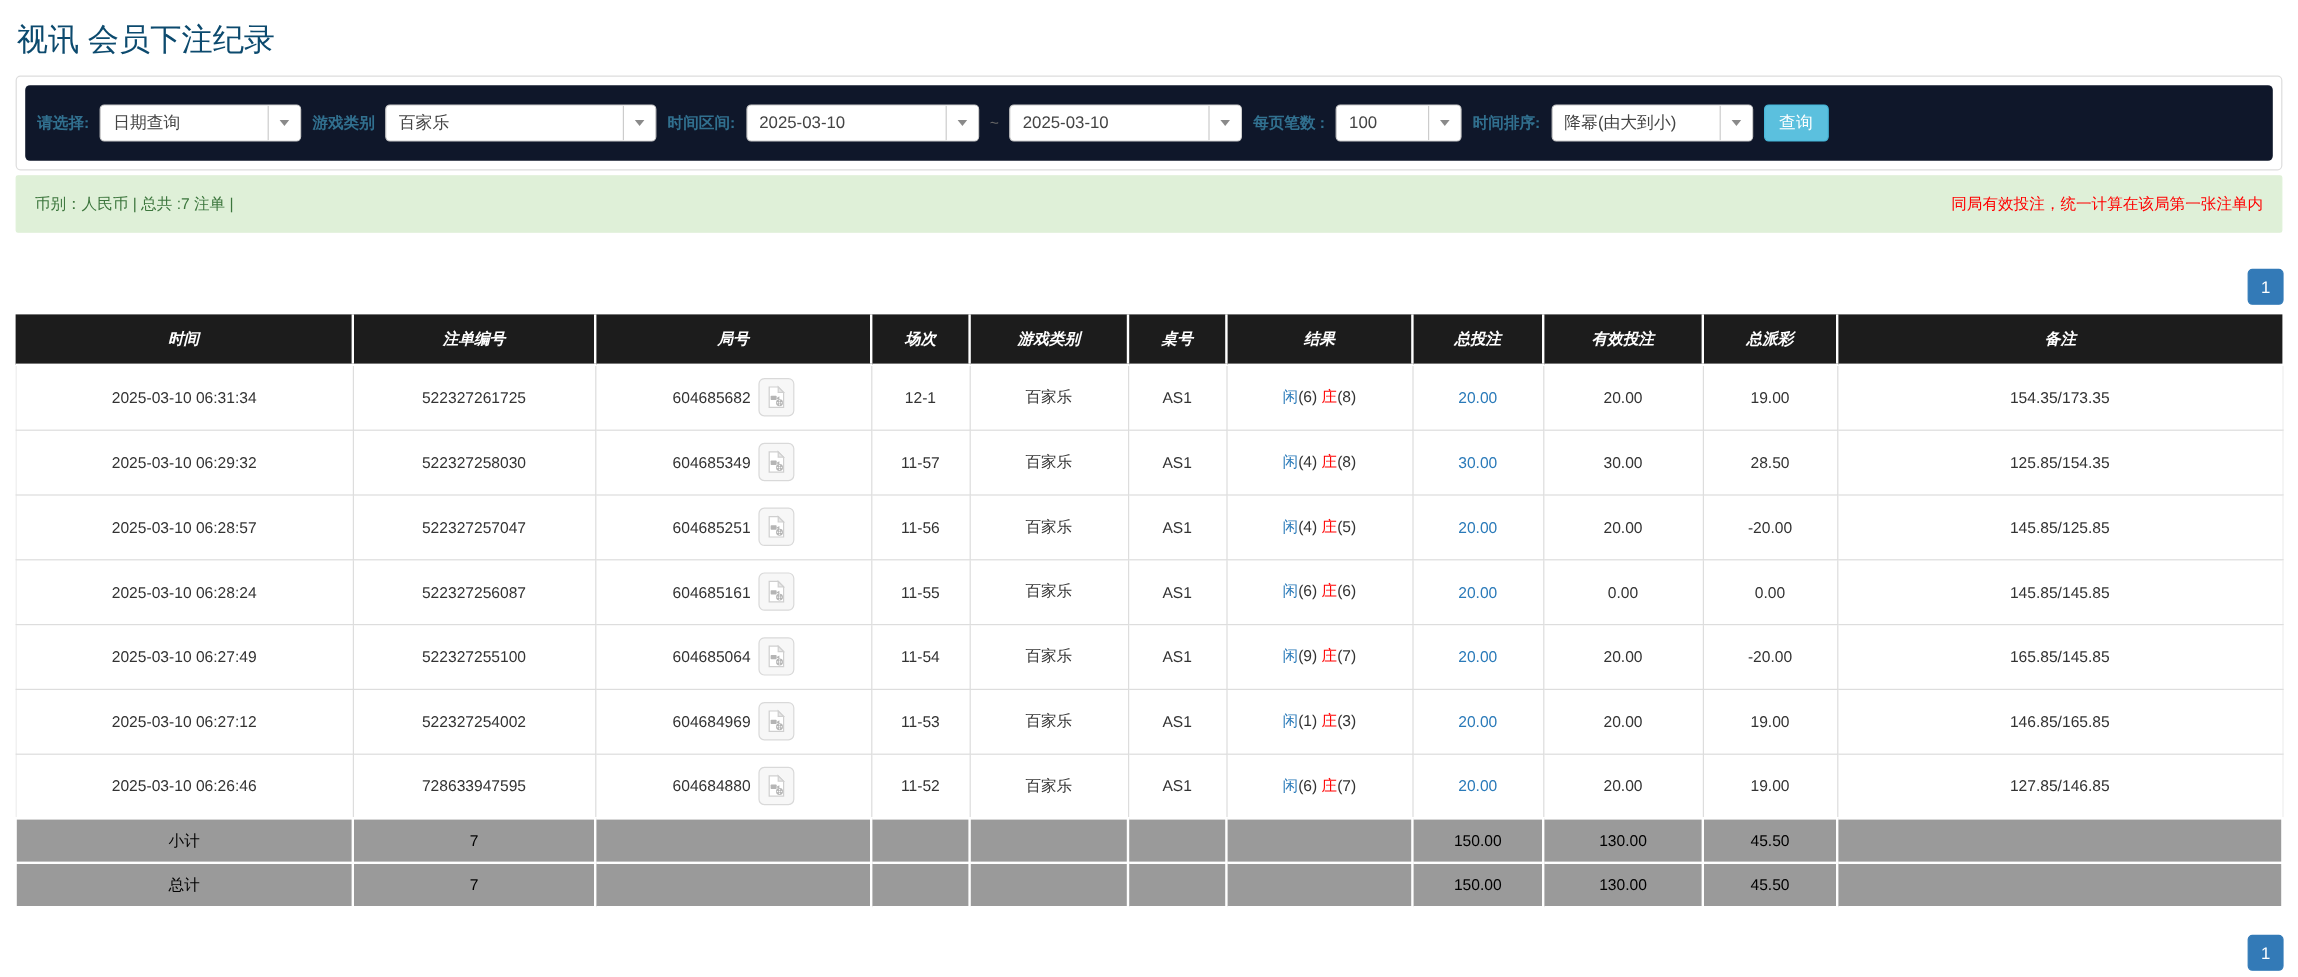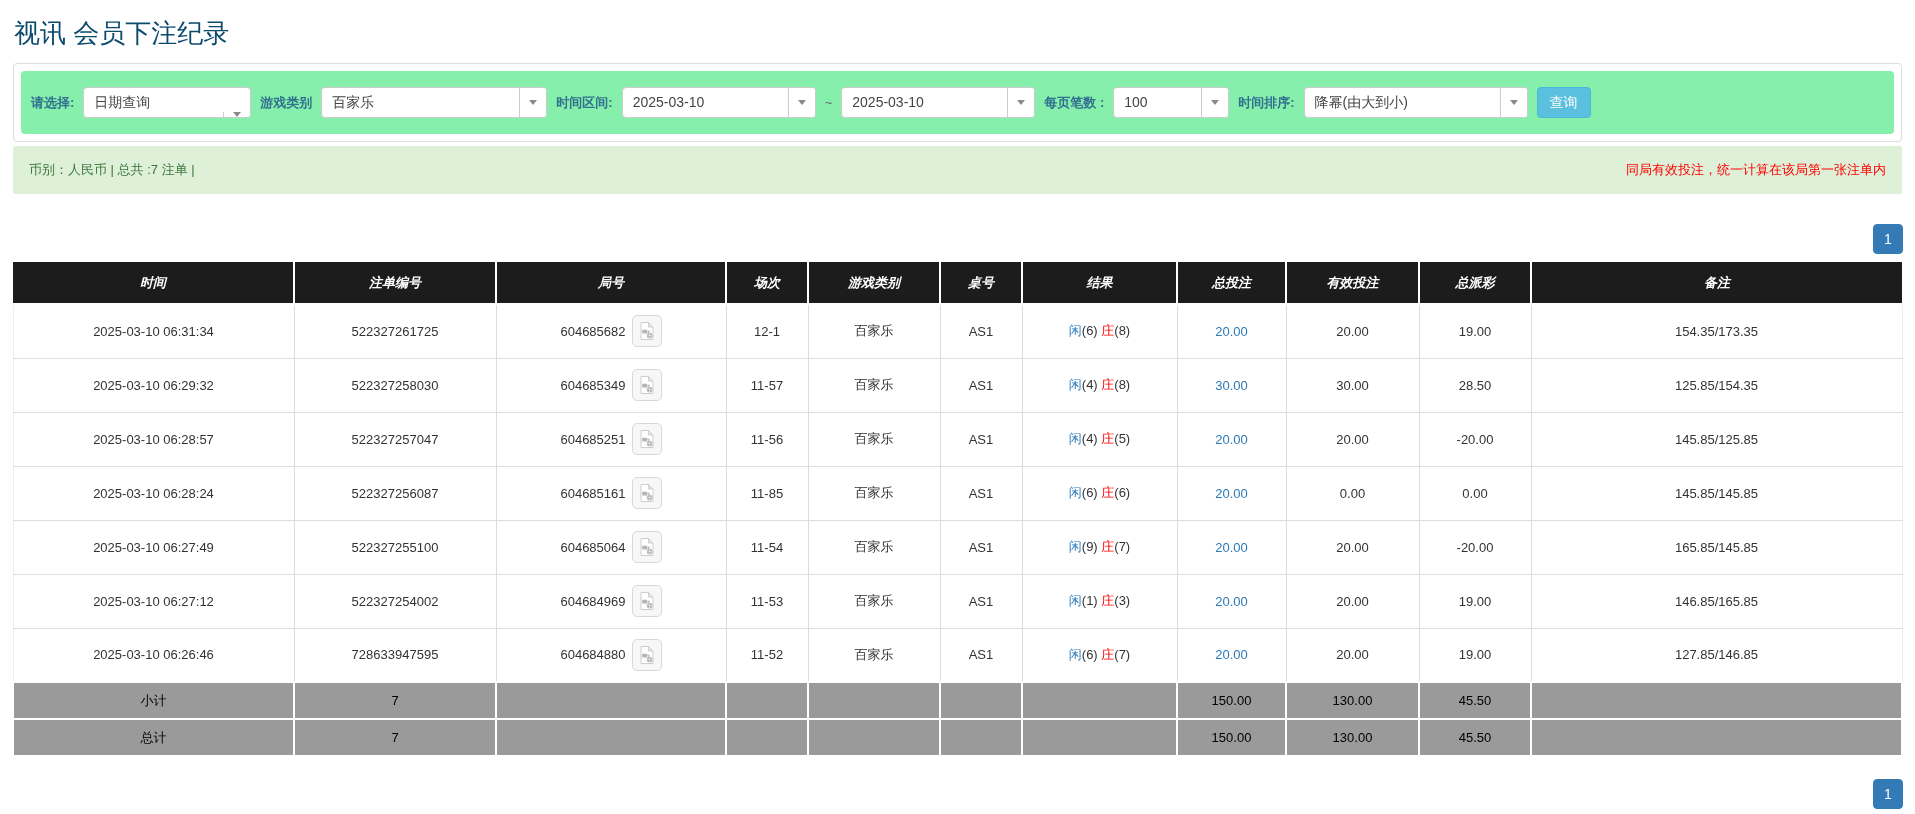--- a/index.html
+++ b/index.html
@@ -4,31 +4,31 @@
 <style>
   * { box-sizing: border-box; margin: 0; padding: 0; }
   html, body { width: 1915px; height: 814px; background: #fff; font-family: "Liberation Sans", sans-serif; color: #333; }
 
   .page { width: 1915px; height: 814px; overflow: hidden; }
 
   .page-title { font-size: 26px; font-weight: normal; color: #0c4a6e; margin: 16px 0 12px 14px; }
 
   
   .panel { margin: 0 13px; border: 1px solid #ddd; border-radius: 4px; padding: 7px; background: #fff; }
-  .filter-bar { background: #86efac; border-radius: 4px; padding: 16px 10px; display: flex; align-items: center; gap: 9px; }
+  .filter-bar { background: #0f172a; border-radius: 4px; padding: 16px 10px; display: flex; align-items: center; gap: 9px; }
   .f-label { color: #31708f; font-weight: bold; font-size: 13px; white-space: nowrap; }
   .combo { display: inline-flex; align-items: stretch; background: #fff; border: 1px solid #ccc; border-radius: 4px; height: 31px; overflow: hidden; }
   .combo .combo-text { padding: 0 10px; line-height: 29px; font-size: 14px; color: #444; flex: 1; white-space: nowrap; overflow: hidden; }
   .combo .combo-caret { width: 27px; border-left: 1px solid #ccc; background: #fff; display: flex; align-items: center; justify-content: center; cursor: pointer; }
   .combo .combo-caret i { width: 0; height: 0; border-left: 4px solid transparent; border-right: 4px solid transparent; border-top: 5px solid #8a8a8a; }
-  .w-select { width: 168px; align-items: flex-end; }
+  .w-select { width: 168px; }
   .w-game { width: 226px; }
   .w-date { width: 194px; }
-  .w-pp { width: 116px; }
-  .w-sort { width: 224px; }
+  .w-pp { width: 105px; }
+  .w-sort { width: 168px; }
   .tilde { color: #666; font-size: 13px; }
   .btn-search { background: #5bc0de; border: 1px solid #46b8da; color: #fff; font-size: 14px; border-radius: 4px; height: 31px; padding: 0 12px; cursor: pointer; }
 
   
   .alert-bar { margin: 4px 13px 0 13px; background: #dff0d8; border: 1px solid #dff0d8; border-radius: 2px; padding: 14px 15px; display: flex; justify-content: space-between; align-items: center; }
   .alert-left { color: #3c763d; font-size: 13px; }
   .alert-right { color: #ff0000; font-size: 13px; }
 
   
   .pager-row { margin: 30px 12px 8px 12px; display: flex; justify-content: flex-end; }
@@ -273,21 +273,21 @@
             <circle cx="12.6" cy="14.6" r="2.9" fill="#b5b5b5"></circle>
             <circle cx="12.6" cy="14.6" r="0.7" fill="#f5f5f5"></circle>
             <circle cx="12.6" cy="12.9" r="0.6" fill="#f5f5f5"></circle>
             <circle cx="12.6" cy="16.3" r="0.6" fill="#f5f5f5"></circle>
             <circle cx="10.9" cy="14.6" r="0.6" fill="#f5f5f5"></circle>
             <circle cx="14.3" cy="14.6" r="0.6" fill="#f5f5f5"></circle>
           </svg>
         </span>
       </span>
     </td>
-    <td>11-85</td>
+    <td>11-55</td>
     <td>百家乐</td>
     <td>AS1</td>
     <td>
       <span class="txt-blue">闲</span><span>(6)</span>
       <span class="txt-red">庄</span><span>(6)</span>
     </td>
     <td><a class="lnk">20.00</a></td>
     <td>0.00</td>
     <td>0.00</td>
     <td>145.85/145.85</td>

